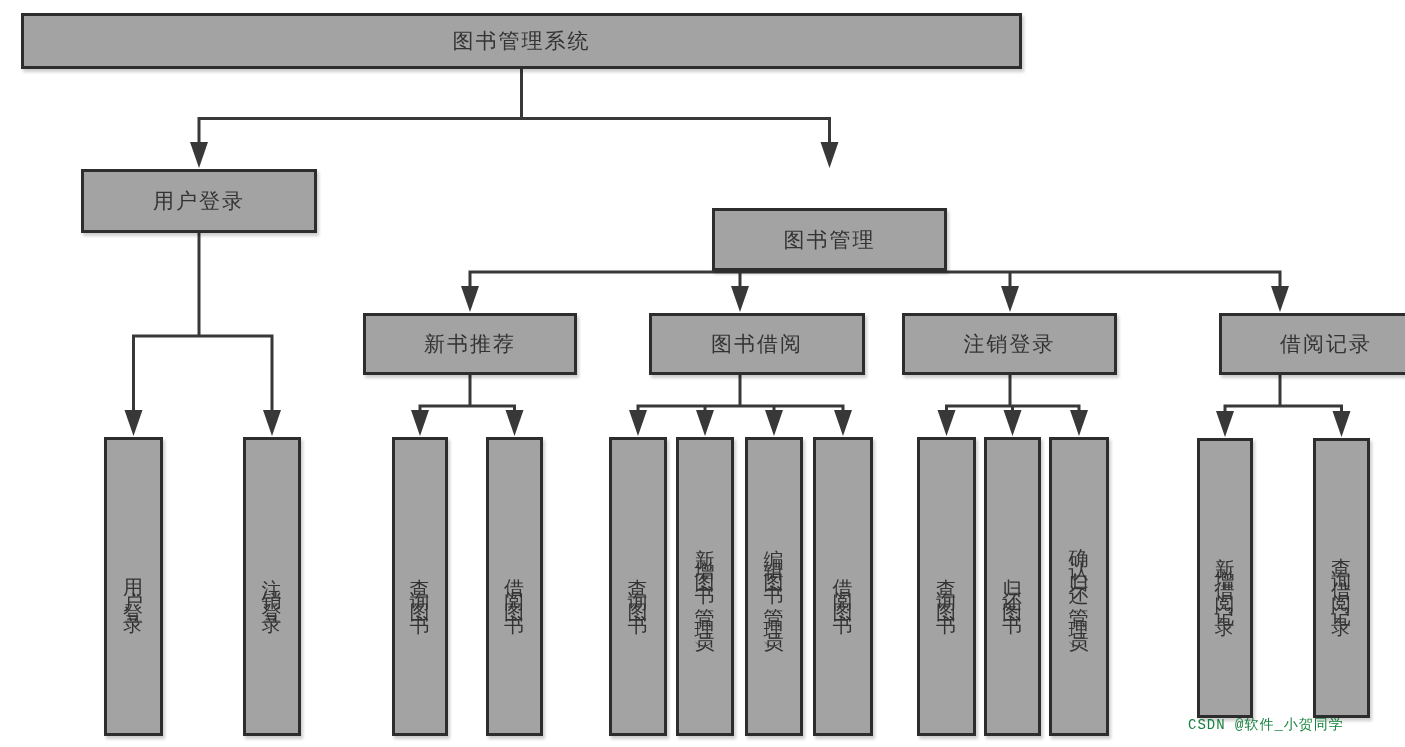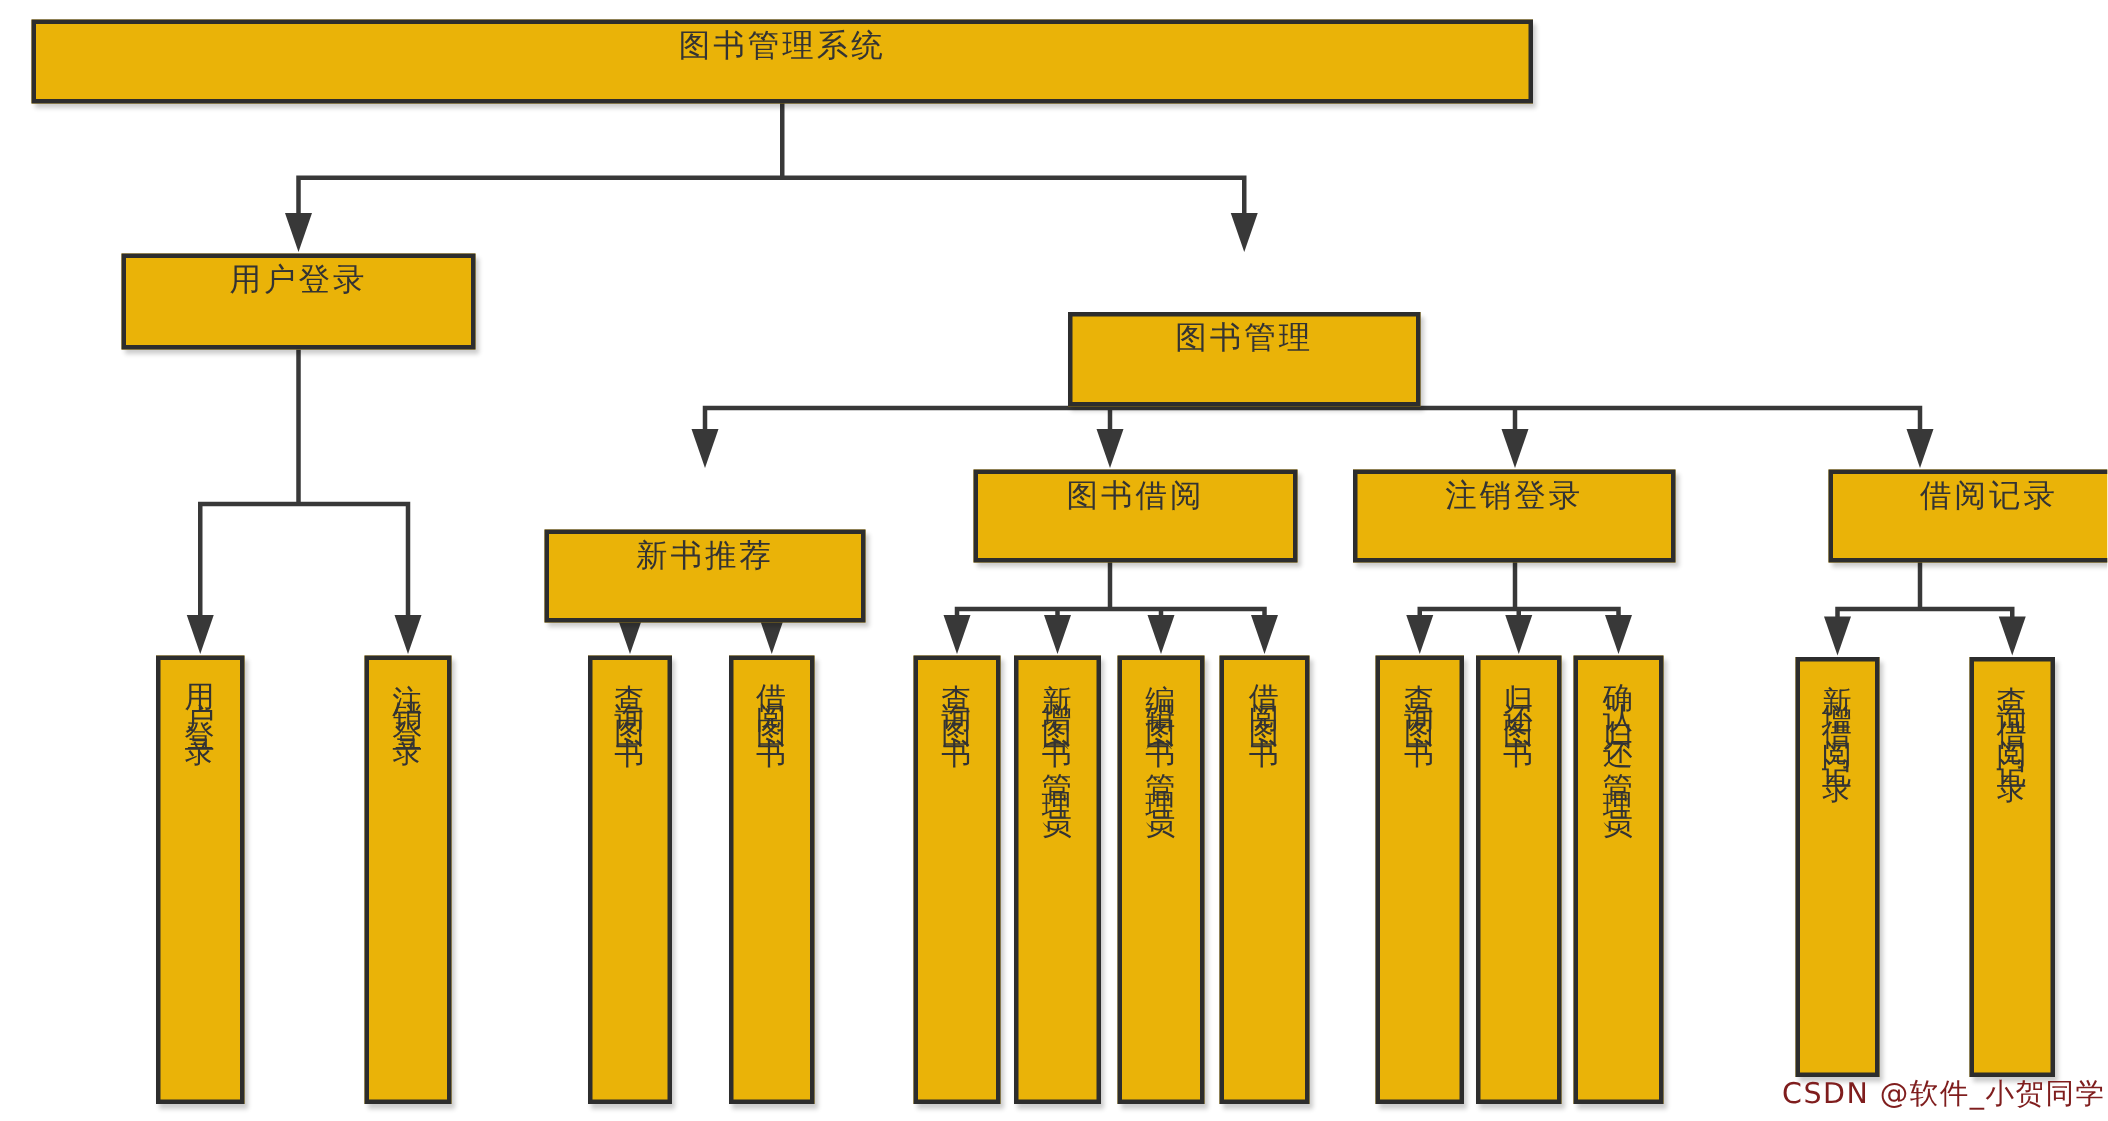--- a/index.html
+++ b/index.html
@@ -4,32 +4,32 @@
 <style>
   html,body{margin:0;padding:0;background:#ffffff;}
   .canvas{
     position:relative;width:1405px;height:747px;background:#ffffff;
     font-family:"DejaVu Sans","Liberation Sans",sans-serif;color:#333333;overflow:hidden;
   }
   .connectors{position:absolute;left:0;top:0;width:1405px;height:747px;pointer-events:none;}
   .connectors path{stroke:#383838;stroke-width:3;fill:none;}
   .connectors polygon{fill:#383838;stroke:none;}
   .node{
-    position:absolute;box-sizing:border-box;background:#eab308;
+    position:absolute;box-sizing:border-box;background:#a3a3a3;
     border:3px solid #2d2d2d;box-shadow:2px 3px 3px rgba(0,0,0,0.20);
-    display:flex;align-items:flex-start;justify-content:center;z-index:2;
+    display:flex;align-items:center;justify-content:center;z-index:2;
   }
   .node .lbl{font-size:21px;letter-spacing:2px;white-space:nowrap;}
   .leaf .lbl{
     writing-mode:vertical-lr;text-orientation:mixed;
     font-size:20px;letter-spacing:12px;line-height:1;white-space:nowrap;
   }
   .watermark{
     position:absolute;left:1188px;top:716px;z-index:6;
-    font-size:19px;letter-spacing:1px;color:#7f1d1d;white-space:nowrap;
+    font-size:14px;letter-spacing:1px;color:#15803d;white-space:nowrap;font-family:Liberation Mono, monospace;
   }
 </style>
 </head>
 <body>
 
 <div class="canvas">
 
   <svg class="connectors" viewBox="0 0 1405 747" xmlns="http://www.w3.org/2000/svg">
 
     <path d="M521.5 68 V118.5"></path>
@@ -82,21 +82,21 @@
     <span class="lbl">图书管理系统</span>
   </div>
 
   <div class="node" style="left:81px;top:169px;width:236px;height:64px;">
     <span class="lbl">用户登录</span>
   </div>
   <div class="node" style="left:712px;top:169px;width:235px;height:63px;margin-top:39px;">
     <span class="lbl">图书管理</span>
   </div>
 
-  <div class="node" style="left:363px;top:313px;width:214px;height:62px;margin-top:40px;">
+  <div class="node" style="left:363px;top:313px;width:214px;height:62px;">
     <span class="lbl">新书推荐</span>
   </div>
   <div class="node" style="left:649px;top:313px;width:216px;height:62px;">
     <span class="lbl">图书借阅</span>
   </div>
   <div class="node" style="left:902px;top:313px;width:215px;height:62px;">
     <span class="lbl">注销登录</span>
   </div>
   <div class="node" style="left:1173px;top:313px;width:214px;height:62px;margin-left:46px;">
     <span class="lbl">借阅记录</span>

